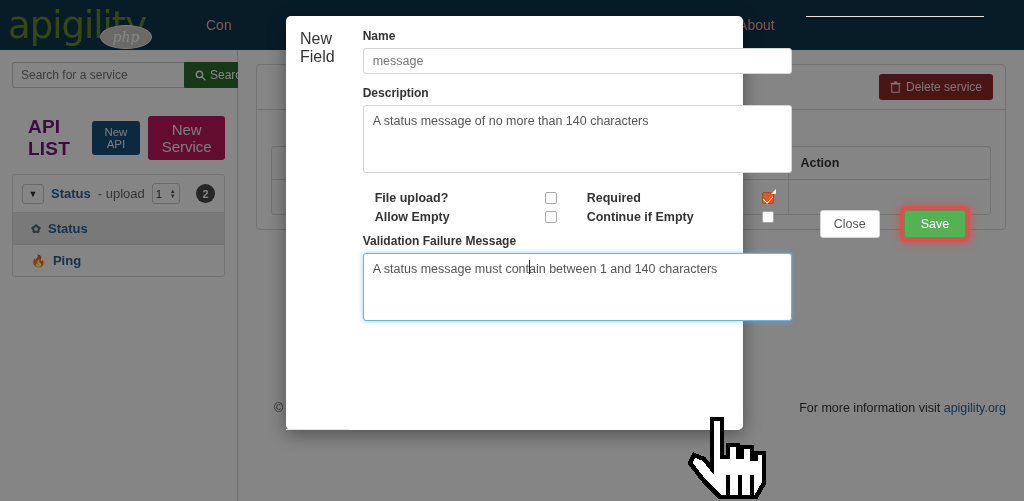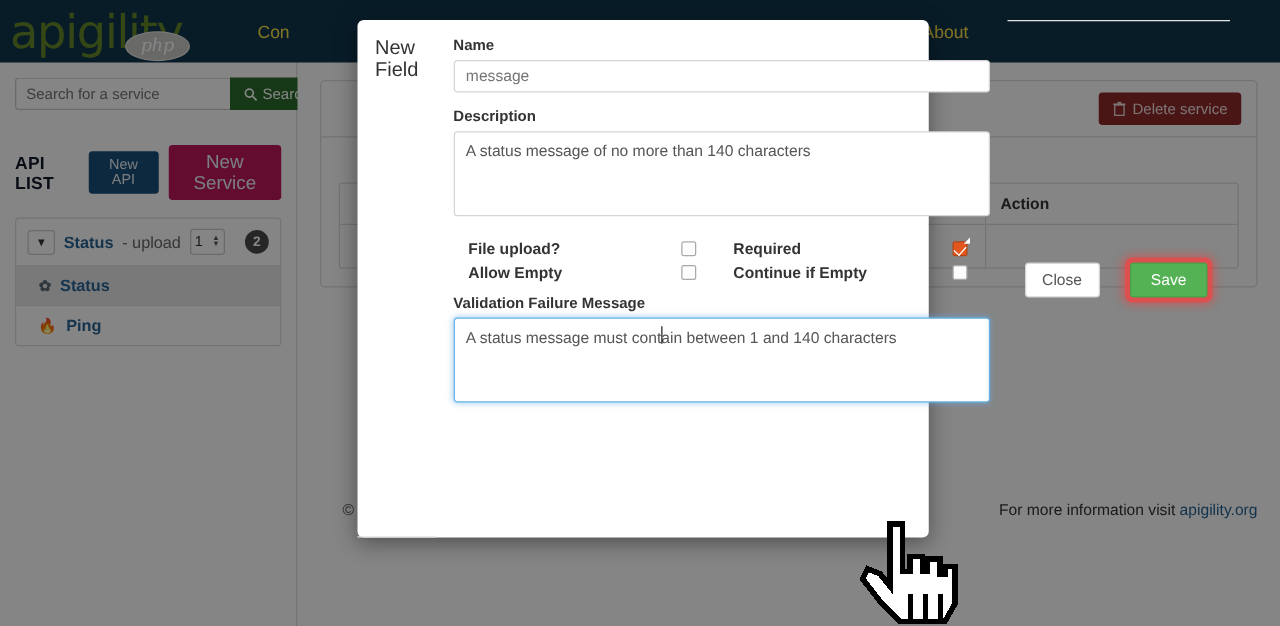--- a/index.html
+++ b/index.html
@@ -35,21 +35,21 @@
     position: absolute; left: 100px; top: 25px;
     width: 52px; height: 24px; border-radius: 50%;
     background: #c9cbc8;
     display: flex; align-items: center; justify-content: center;
     font-family: "DejaVu Serif", serif;
     font-style: italic; font-size: 14px; color: #ffffff;
     border: 1px solid #e8eae7;
   }
   .nav-items { display: flex; align-items: center; margin-left: 22px; }
   .nav-item {
-    color: #fde047; font-size: 14px;
+    color: #fca5a5; font-size: 14px;
     padding: 0 14px; height: 34px;
     display: flex; align-items: center;
     cursor: pointer; white-space: nowrap;
   }
 
   
   .body-area {
     position: absolute; top: 50px; left: 0;
     width: 1024px; height: 451px;
     background: #ffffff;
@@ -73,21 +73,21 @@
   }
   .search-btn {
     background: #2b6b2b; color: #fff;
     border: 1px solid #2b6b2b; border-radius: 0 3px 3px 0;
     font-size: 12px; padding: 0 10px;
     display: flex; align-items: center; gap: 4px;
     cursor: pointer;
     font-family: "Liberation Sans", sans-serif;
   }
   .api-list-row { display: flex; align-items: center; gap: 8px; margin-bottom: 14px; }
-  .api-list-title { font-size: 14px; font-weight: bold; color: #0f172a; letter-spacing: .2px; }
+  .api-list-title { font-size: 19px; font-weight: bold; color: #701a75; letter-spacing: .2px; margin-left: 16px; }
   .btn-new-api {
     background: #1a4f79; color: #e9eef2; border: none; border-radius: 3px;
     font-size: 11.5px; padding: 5px 9px; cursor: pointer;
     font-family: "Liberation Sans", sans-serif;
   }
   .btn-new-service {
     background: #be185d; color: #e9f2f4; border: none; border-radius: 3px;
     font-size: 15px; padding: 5px 9px; cursor: pointer;
     font-family: "Liberation Sans", sans-serif;
   }

